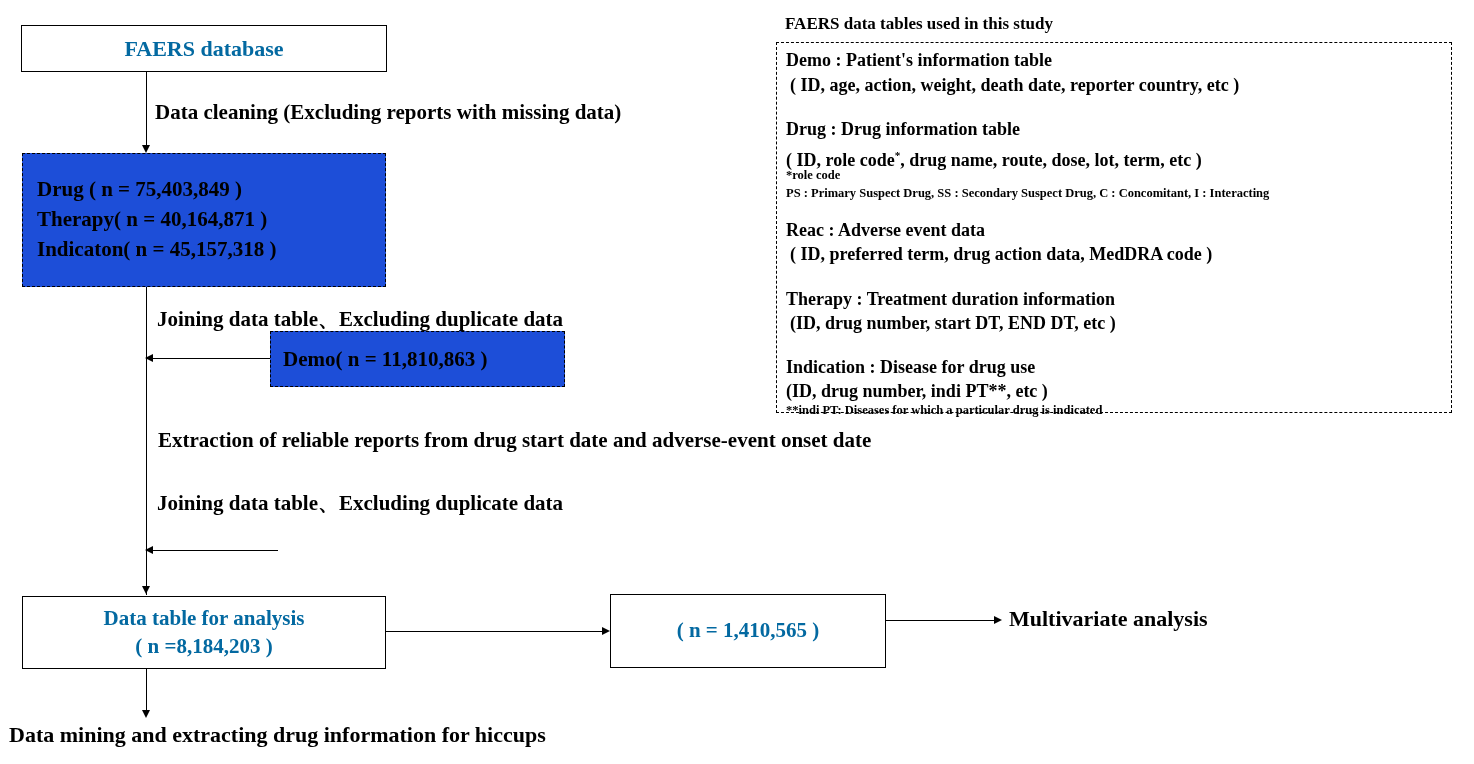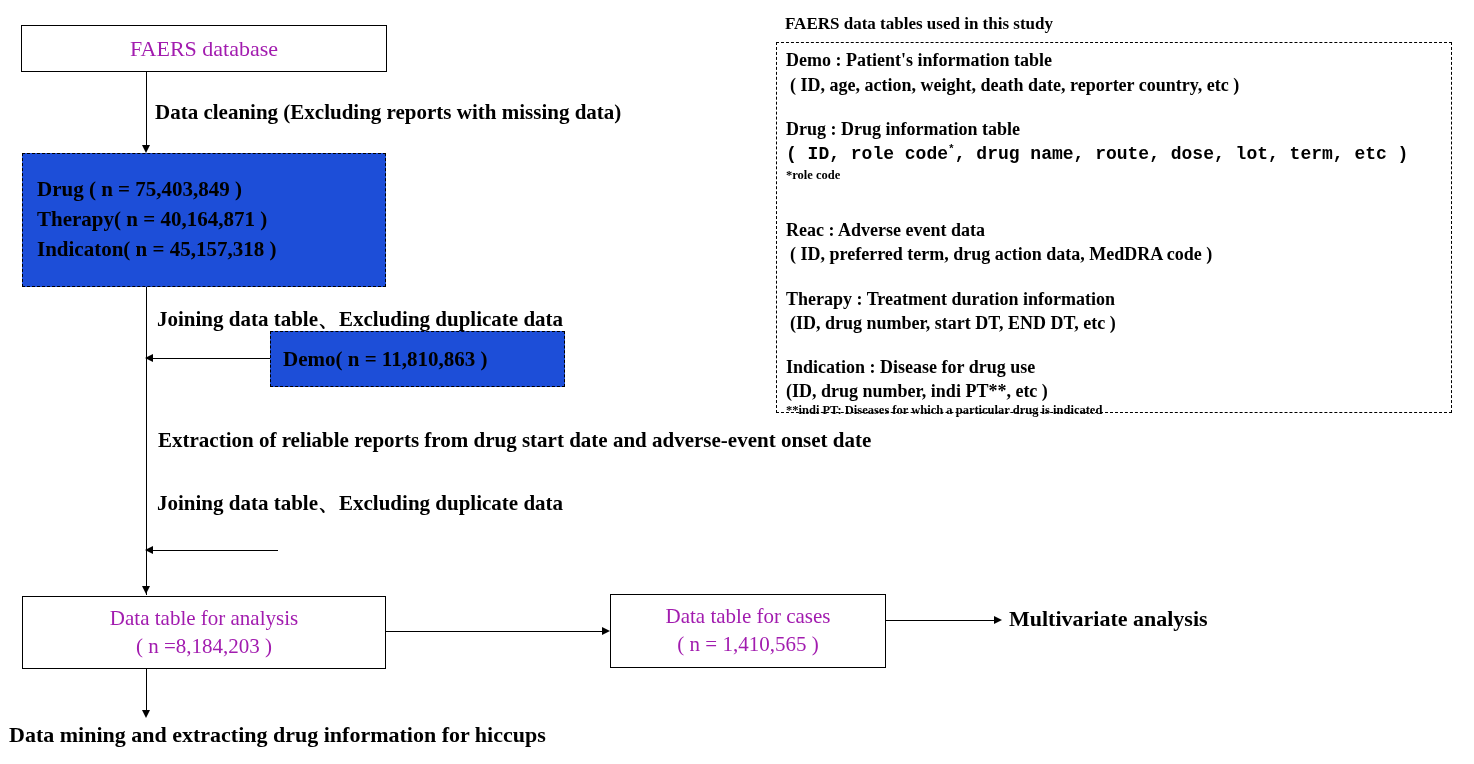--- a/index.html
+++ b/index.html
@@ -17,22 +17,22 @@
     overflow: hidden;
   }
   .node {
     position: absolute;
     box-sizing: border-box;
     display: flex;
     flex-direction: column;
     align-items: center;
     justify-content: center;
     text-align: center;
-    font-weight: normal;
-    color: #a21caf;
+    font-weight: bold;
+    color: #0369a1;
   }
   .solid-box {
     border: 1.6px solid #000;
     background: #fff;
   }
   .dashed-box {
     border: 1.7px dashed #000;
     background: #1d4ed8;
   }
   .txt {
@@ -143,21 +143,20 @@
 
   <div class="node solid-box" style="left:22px; top:596px; width:364px; height:73px; font-size:21px; line-height:1.32;">
     <span>Data table for analysis</span>
     <span>( n =8,184,203 )</span>
   </div>
 
   <div class="line-h" style="left:386px; top:631px; width:220px;"></div>
   <div class="arrow-right" style="left:602px; top:626.5px;"></div>
 
   <div class="node solid-box" style="left:610px; top:594px; width:276px; height:74px; font-size:21px; line-height:1.32;">
-    <span>Data table for cases</span>
     <span>( n = 1,410,565 )</span>
   </div>
 
   <div class="line-h" style="left:886px; top:620px; width:112px;"></div>
   <div class="arrow-right" style="left:994px; top:615.5px;"></div>
 
   <div class="txt" style="left:1009px; top:606px; font-size:22px;">Multivariate analysis</div>
 
   <div class="line-v" style="left:146px; top:668px; height:44px;"></div>
   <div class="arrow-down" style="left:141.5px; top:710px;"></div>
@@ -165,24 +164,25 @@
   <div class="txt" style="left:9px; top:722px; font-size:22px;">Data mining and extracting drug information for hiccups</div>
 
   <div class="txt" style="left:785px; top:14px; font-size:17px;">FAERS data tables used in this study</div>
 
   <div class="panel" style="left:776px; top:42px; width:676px; height:371px;"></div>
 
   <div class="panel-line" style="left:786px; top:50px; font-size:18px;">Demo : Patient's information table</div>
   <div class="panel-line" style="left:790px; top:75px; font-size:18px;">( ID, age, action, weight, death date, reporter country, etc )</div>
 
   <div class="panel-line" style="left:786px; top:119px; font-size:18px;">Drug : Drug information table</div>
-  <div class="panel-line" style="left:786px; top:143px; font-size:18px;font-family:Liberation Mono, monospace;">
+  <div class="panel-line" style="left:786px; top:149px; font-size:18px;">
     <span>( ID, role code</span><span class="sup">*</span><span>, drug name, route, dose, lot, term, etc )</span>
   </div>
   <div class="panel-line small-note" style="left:786px; top:168px;">*role code</div>
+  <div class="panel-line small-note" style="left:786px; top:186px;">  PS : Primary Suspect Drug, SS : Secondary Suspect Drug, C : Concomitant,  I : Interacting</div>
 
   <div class="panel-line" style="left:786px; top:220px; font-size:18px;">Reac : Adverse event data</div>
   <div class="panel-line" style="left:790px; top:244px; font-size:18px;">( ID, preferred term, drug action data, MedDRA code )</div>
 
   <div class="panel-line" style="left:786px; top:289px; font-size:18px;">Therapy : Treatment duration information</div>
   <div class="panel-line" style="left:786px; top:357px; font-size:18px;">Indication : Disease for drug use</div>
 
   <div class="panel-line" style="left:790px; top:313px; font-size:18px;">(ID, drug number, start DT, END DT, etc )</div>
   <div class="panel-line" style="left:786px; top:381px; font-size:18px;">(ID, drug number, indi PT**, etc )</div>
   <div class="panel-line small-note" style="left:786px; top:403px;">**indi PT: Diseases for which a particular drug is indicated</div>

